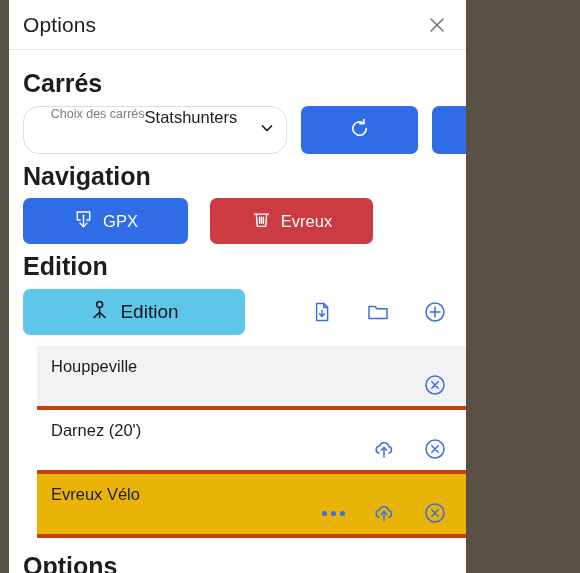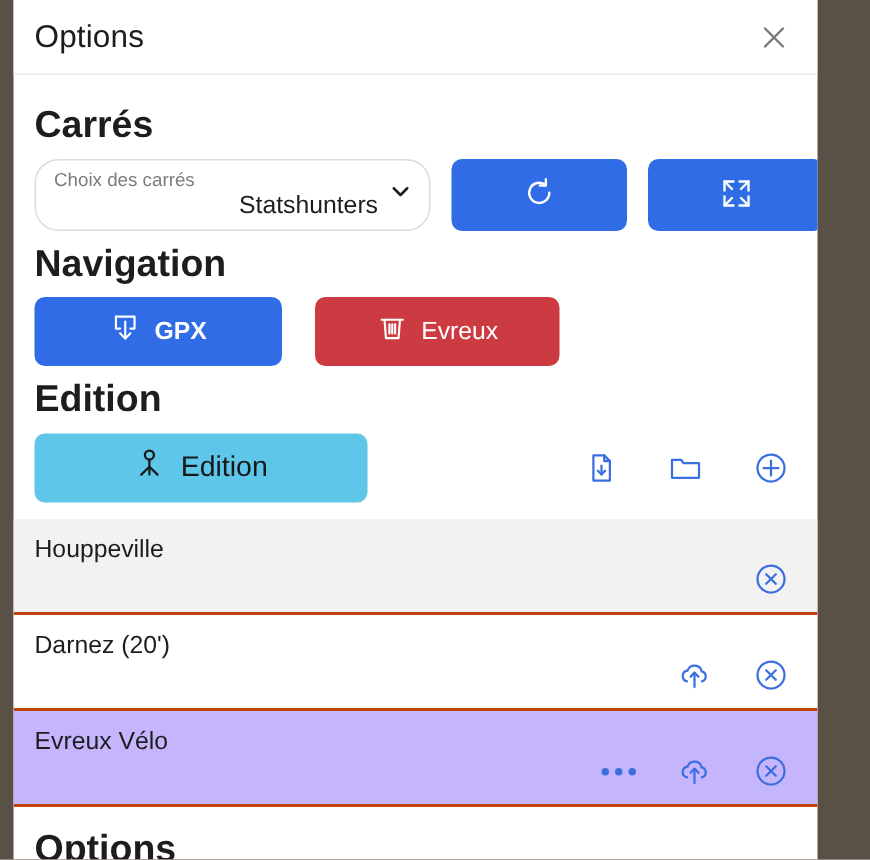--- a/index.html
+++ b/index.html
@@ -22,21 +22,21 @@
     inset: 0;
     background:
       linear-gradient(180deg, #6b6055 0%, #8a7d6c 18%, #554b40 34%, #7d7near 40%, #3e372e 55%, #6d6256 72%, #4a4238 88%, #2f2a23 100%);
     background-color: #5a5146;
   }
 
   .dialog {
     position: absolute;
     top: 0;
     left: 9px;
-    width: 536px;
+    width: 457px;
     height: 573px;
     background: #ffffff;
     overflow: hidden;
   }
 
   
   .titlebar {
     height: 50px;
     border-bottom: 1px solid #e6e6e6;
     display: flex;
@@ -83,21 +83,20 @@
   }
 
   .select-field {
     position: relative;
     flex: 0 0 264px;
     height: 48px;
     border: 1px solid #dcdcdc;
     border-radius: 16px;
     background: #fff;
     display: flex;
-    flex-direction: column;
     justify-content: center;
     padding: 0 34px 0 12px;
     cursor: pointer;
   }
   .select-label {
     font-size: 12.5px;
     color: #7c7c80;
     line-height: 14px;
   }
   .select-value {
@@ -139,21 +138,21 @@
     border-radius: 7px;
     display: flex;
     align-items: center;
     justify-content: center;
     gap: 9px;
     cursor: pointer;
     font-size: 16.5px;
     font-family: "Liberation Sans", sans-serif;
   }
   .btn-stop   { flex: 0 0 166px; background: #f6d379; color: #3b3b3b; }
-  .btn-gpx    { flex: 0 0 165px; background: #2f6ce5; color: #ffffff; font-weight: bold; }
+  .btn-gpx    { flex: 0 0 165px; background: #2f6ce5; color: #ffffff; }
   .btn-erase  { flex: 0 0 163px; background: #cc3b42; color: #ffffff; }
 
   
   .parcours-row {
     display: flex;
     align-items: center;
     padding: 8px 19px 11px 14px;
   }
   .btn-edition {
     flex: 0 0 222px;
@@ -179,25 +178,26 @@
   .mini-icon { cursor: pointer; display: flex; }
 
   
   .route-list { width: 100%; }
   .route-row {
     position: relative;
     height: 64px;
     display: flex;
     align-items: center;
     padding: 0 19px 0 14px;
-    border-bottom: 2px solid #c2410c;
+    border-bottom: 4px solid #c2410c;
+    margin-left: 28px;
   }
   .route-row.alt      { background: #f2f2f2; }
   .route-row.plain    { background: #ffffff; }
-  .route-row.selected { background: #c4b5fd; padding-left: 48px; }
+  .route-row.selected { background: #eab308; padding-left: 48px; }
   .route-name {
     font-size: 16.5px;
     color: #1d1d1f;
     position: absolute;
     top: 11px;
     left: 14px;
   }
   .route-actions {
     margin-left: auto;
     display: flex;

